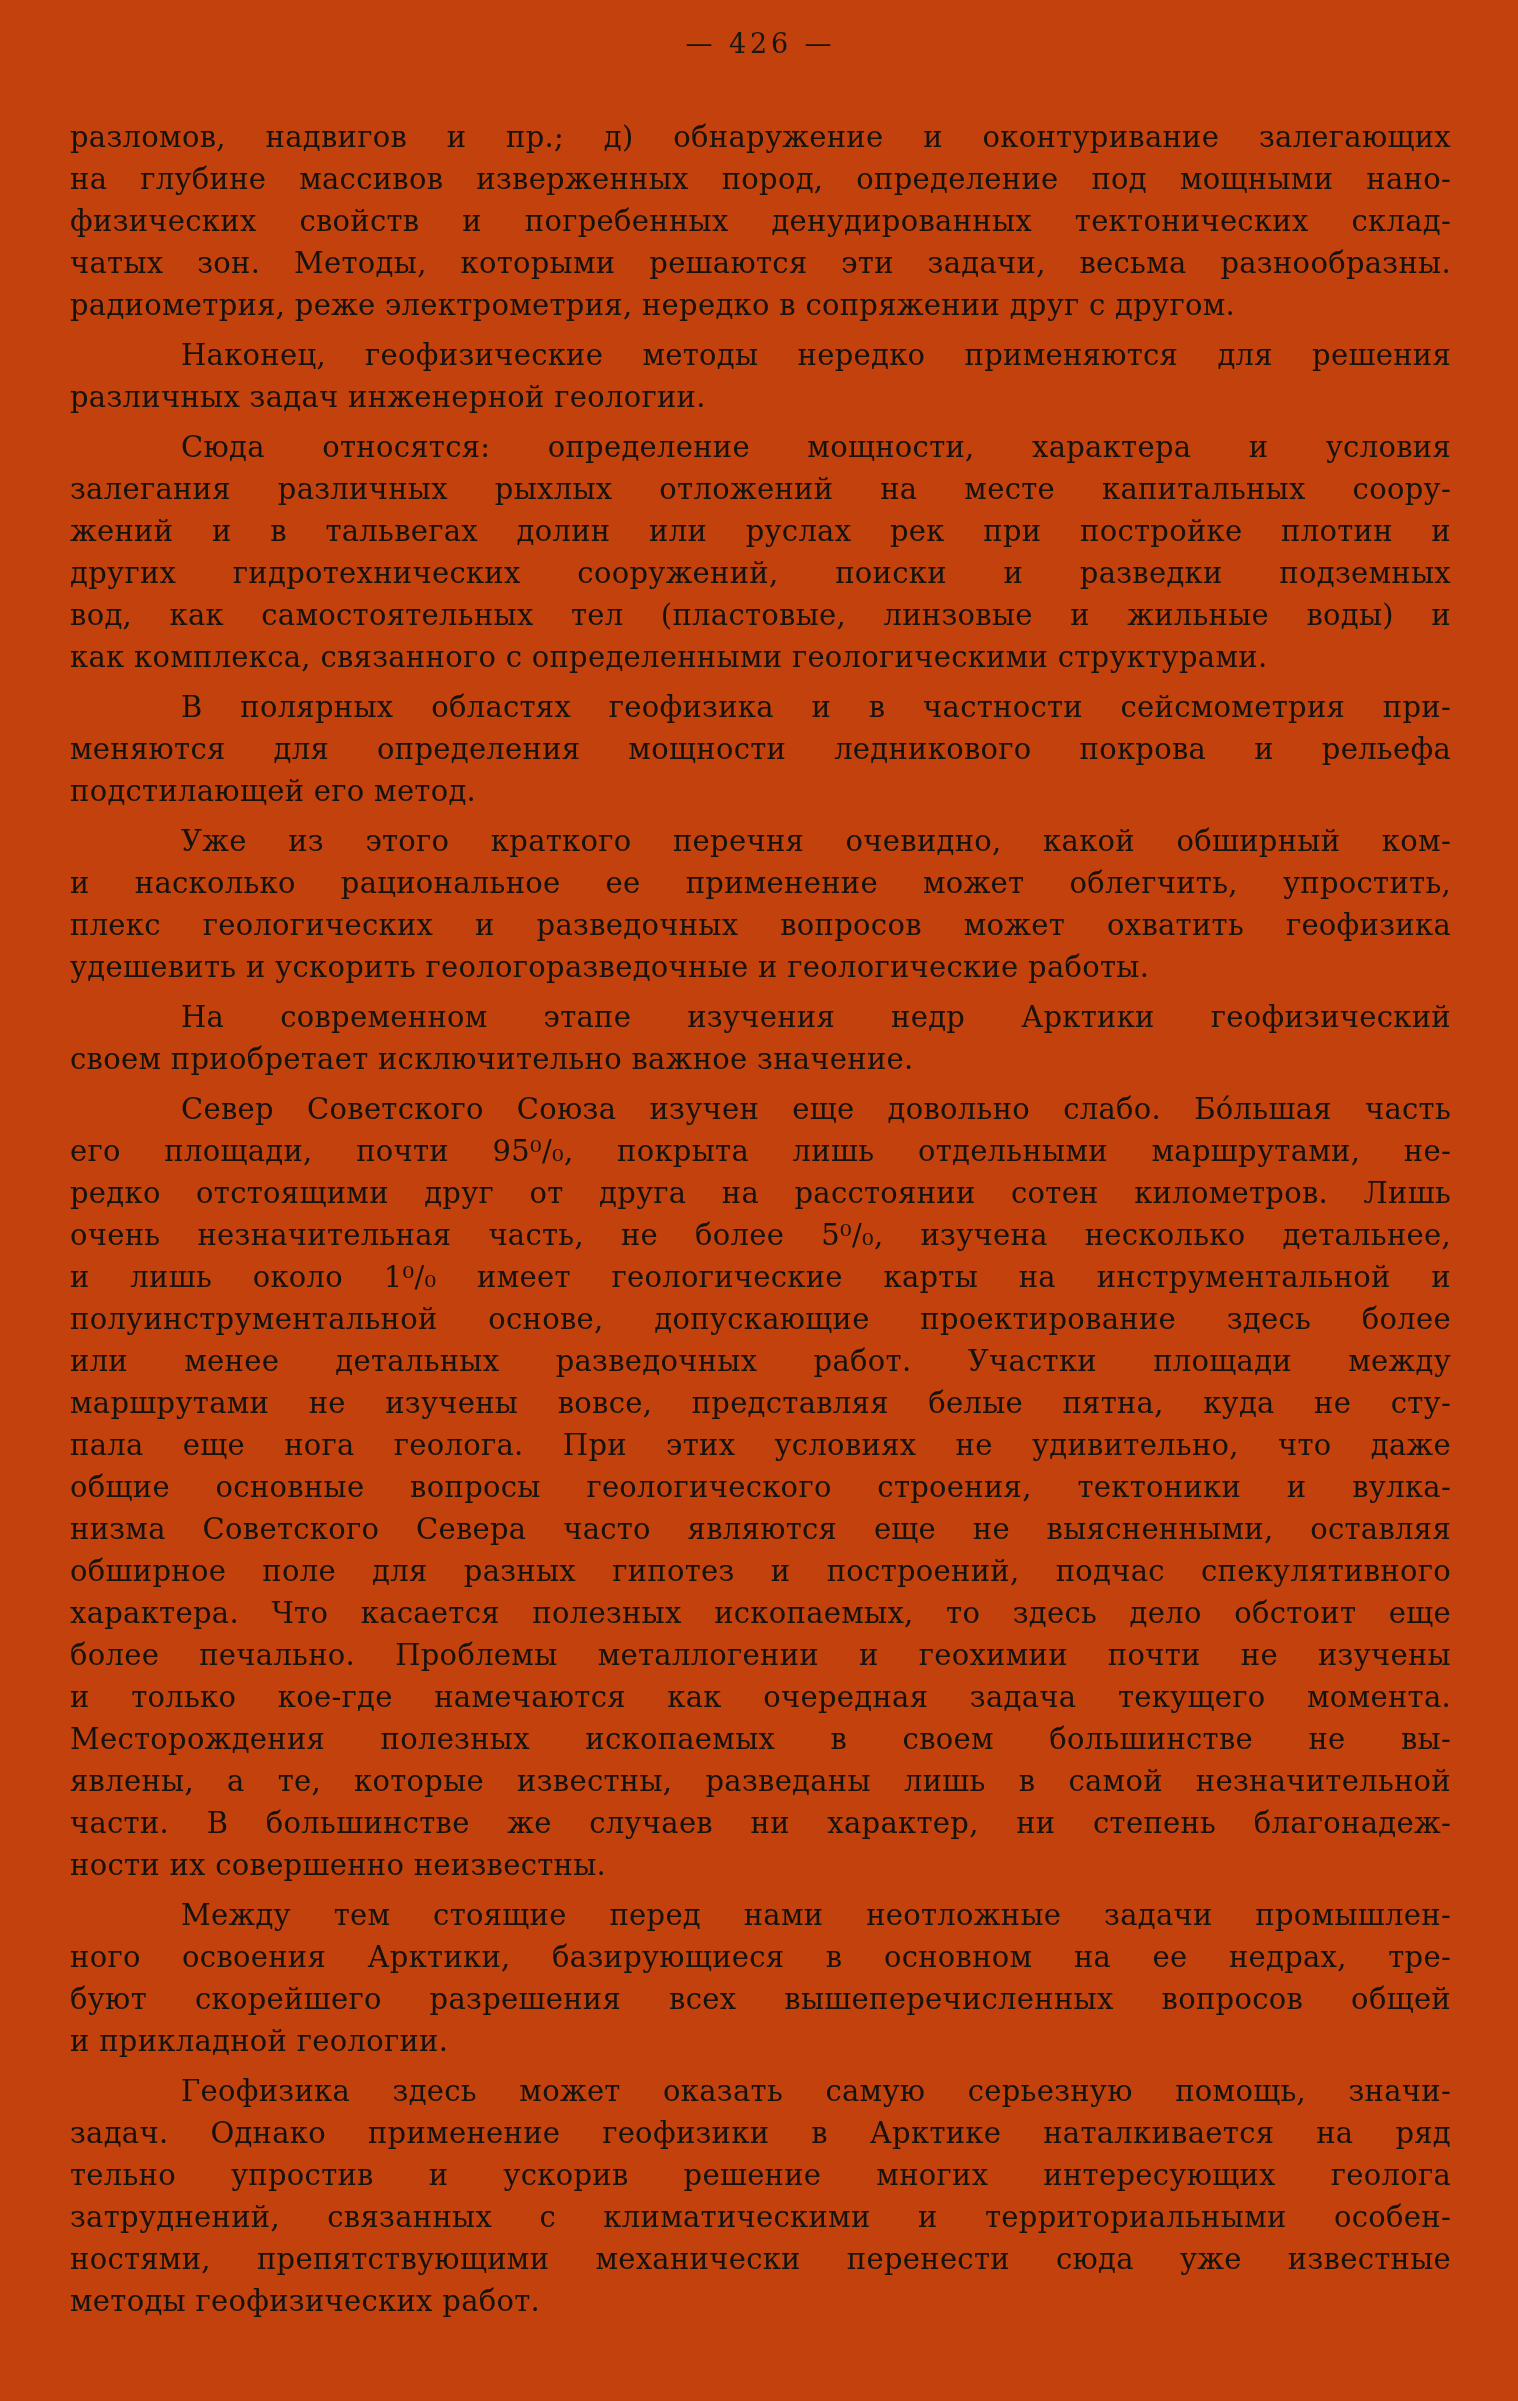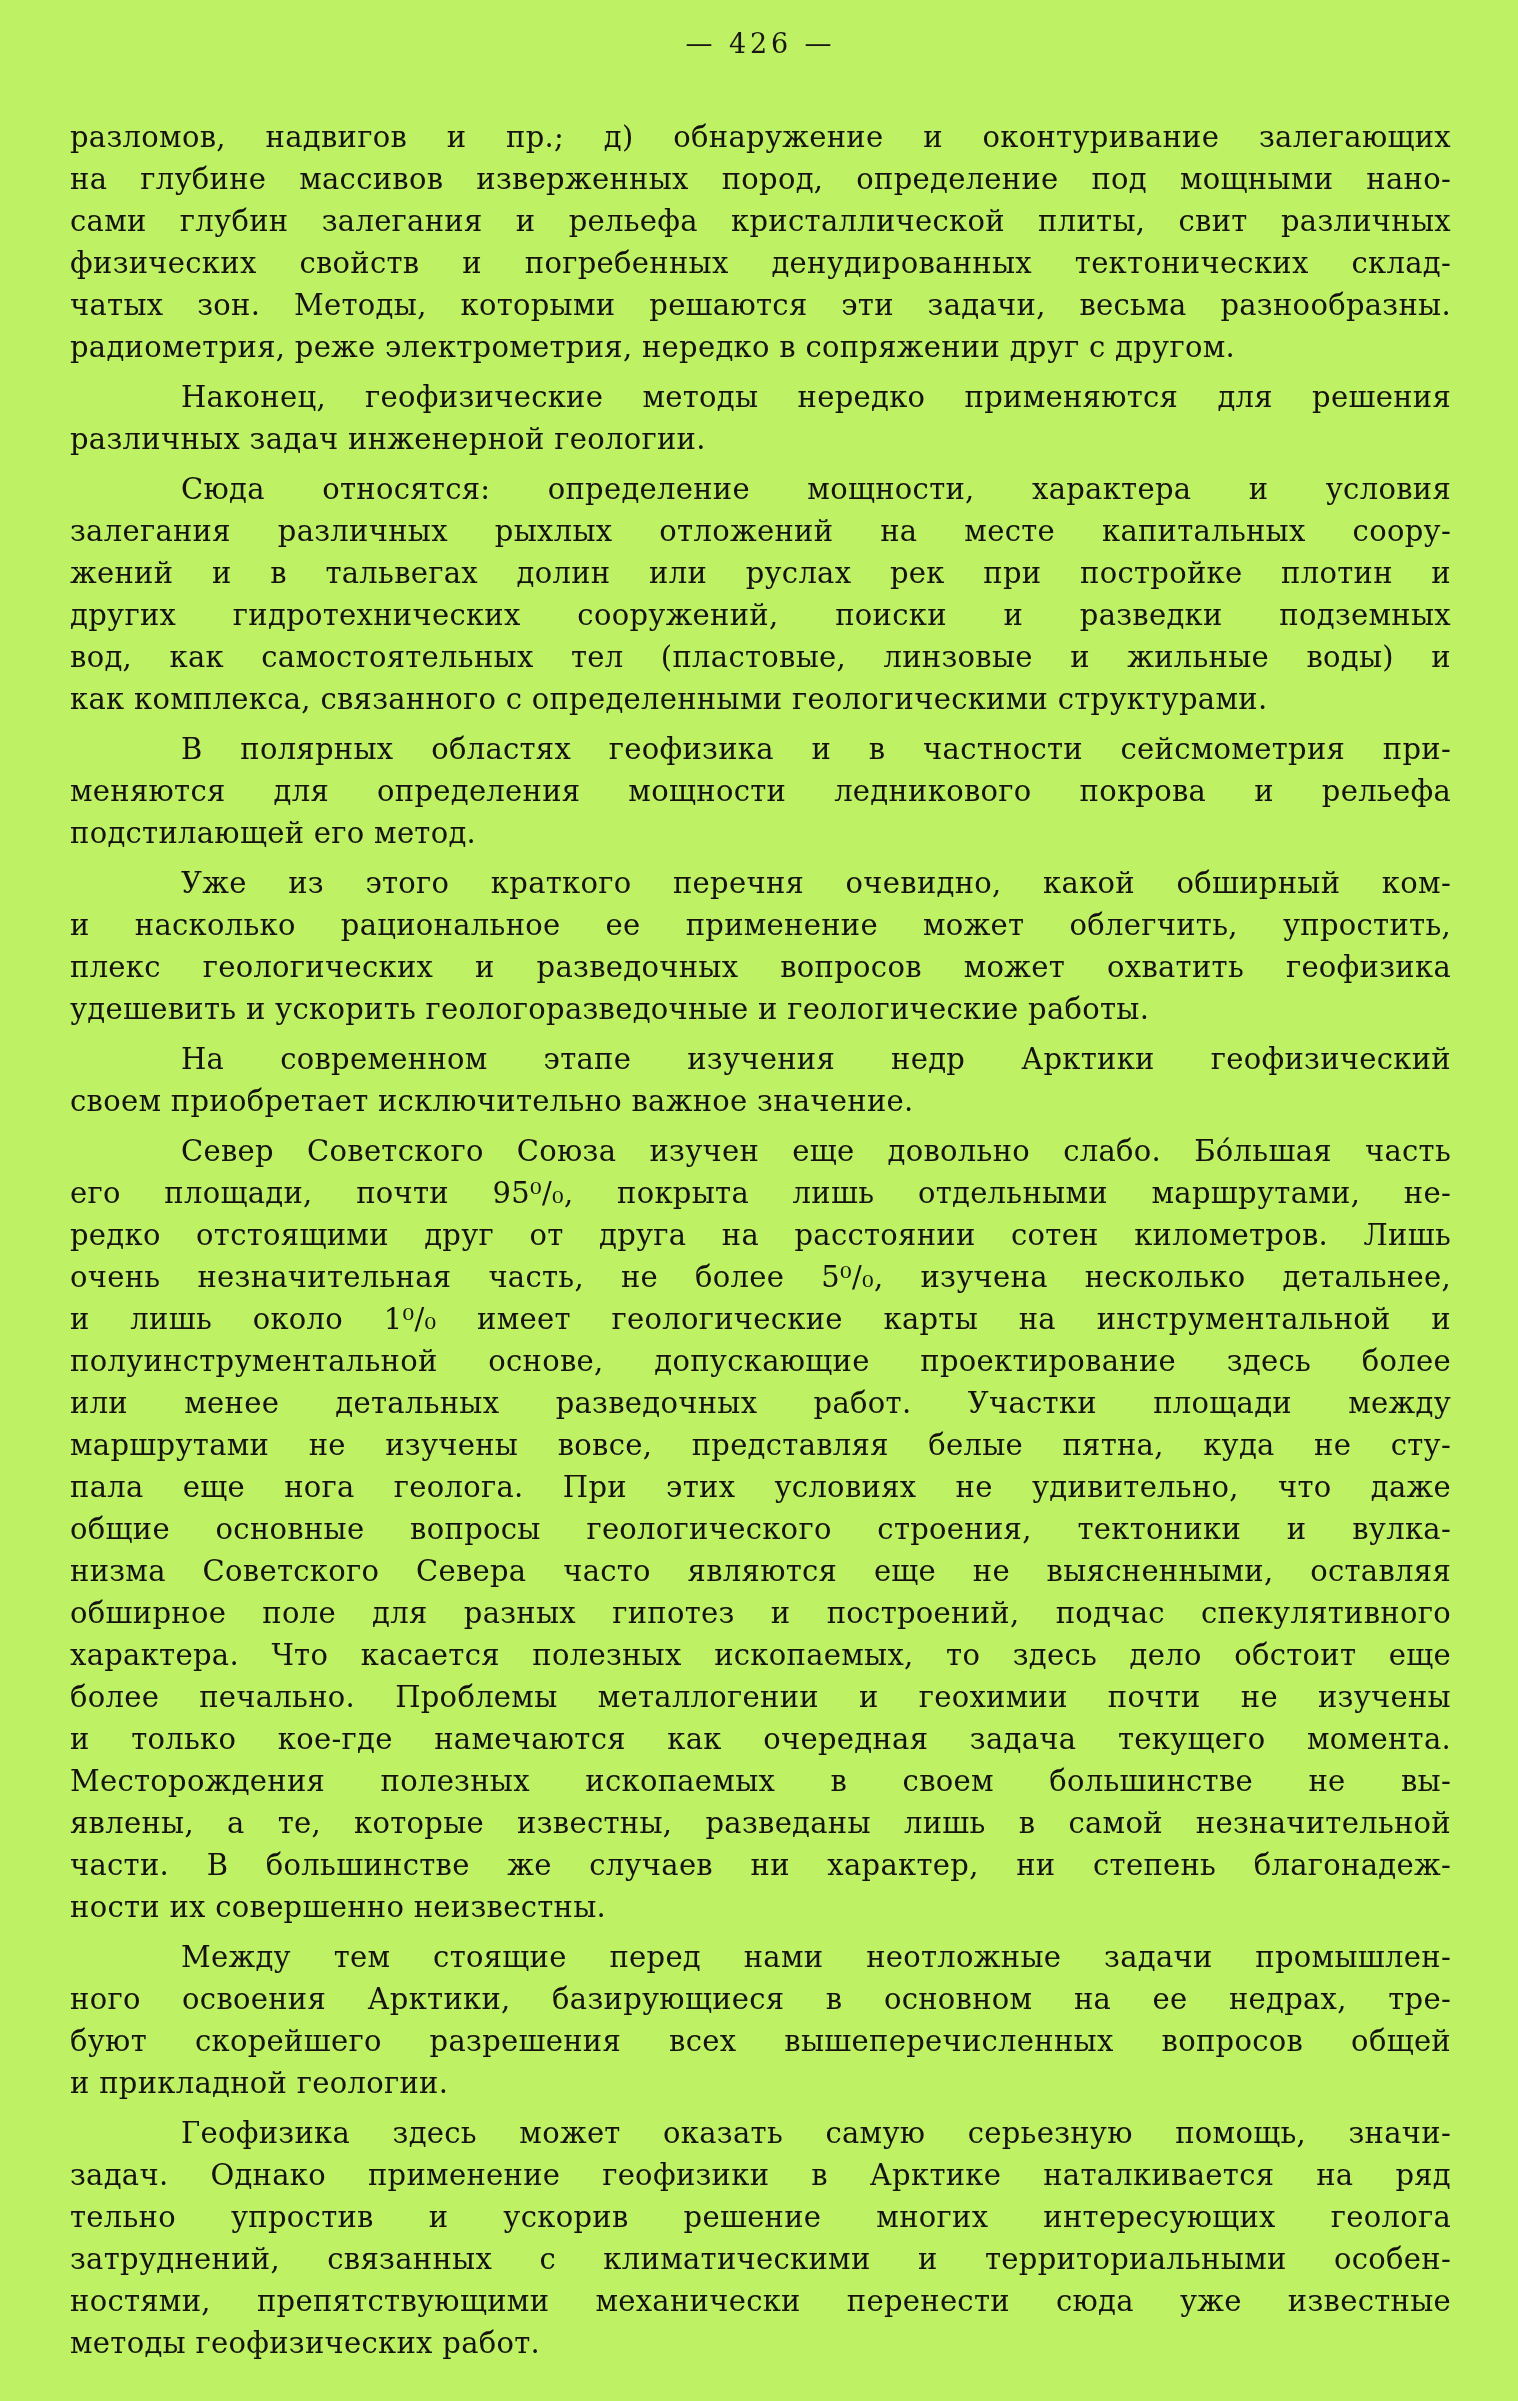--- a/index.html
+++ b/index.html
@@ -6,21 +6,21 @@
   html, body {
     margin: 0;
     padding: 0;
     background: #f7f6f3;
   }
   .page {
     position: relative;
     width: 1518px;
     height: 2401px;
     margin: 0 auto;
-    background: #bef264;
+    background: #c2410c;
     color: #16130f;
     font-family: "DejaVu Serif", "Liberation Serif", serif;
     box-sizing: border-box;
     padding: 27px 59px 0 62px;
     overflow: hidden;
   }
   .page-number {
     text-align: center;
     font-size: 27px;
     line-height: 33px;
@@ -50,21 +50,20 @@
 </style>
 </head>
 <body>
 
 <div class="page">
   <div class="page-number">— 426 —</div>
   <div class="text-block">
       <div class="para">
         <div class="line">разломов, надвигов и пр.; д) обнаружение и оконтуривание залегающих</div>
         <div class="line">на глубине массивов изверженных пород, определение под мощными нано-</div>
-        <div class="line">сами глубин залегания и рельефа кристаллической плиты, свит различных</div>
         <div class="line">физических свойств и погребенных денудированных тектонических склад-</div>
         <div class="line">чатых зон. Методы, которыми решаются эти задачи, весьма разнообразны.</div>
         <div class="line last">радиометрия, реже электрометрия, нередко в сопряжении друг с другом.</div>
       </div>
       <div class="para">
         <div class="line indent">Наконец, геофизические методы нередко применяются для решения</div>
         <div class="line last">различных задач инженерной геологии.</div>
       </div>
       <div class="para">
         <div class="line indent">Сюда относятся: определение мощности, характера и условия</div>

